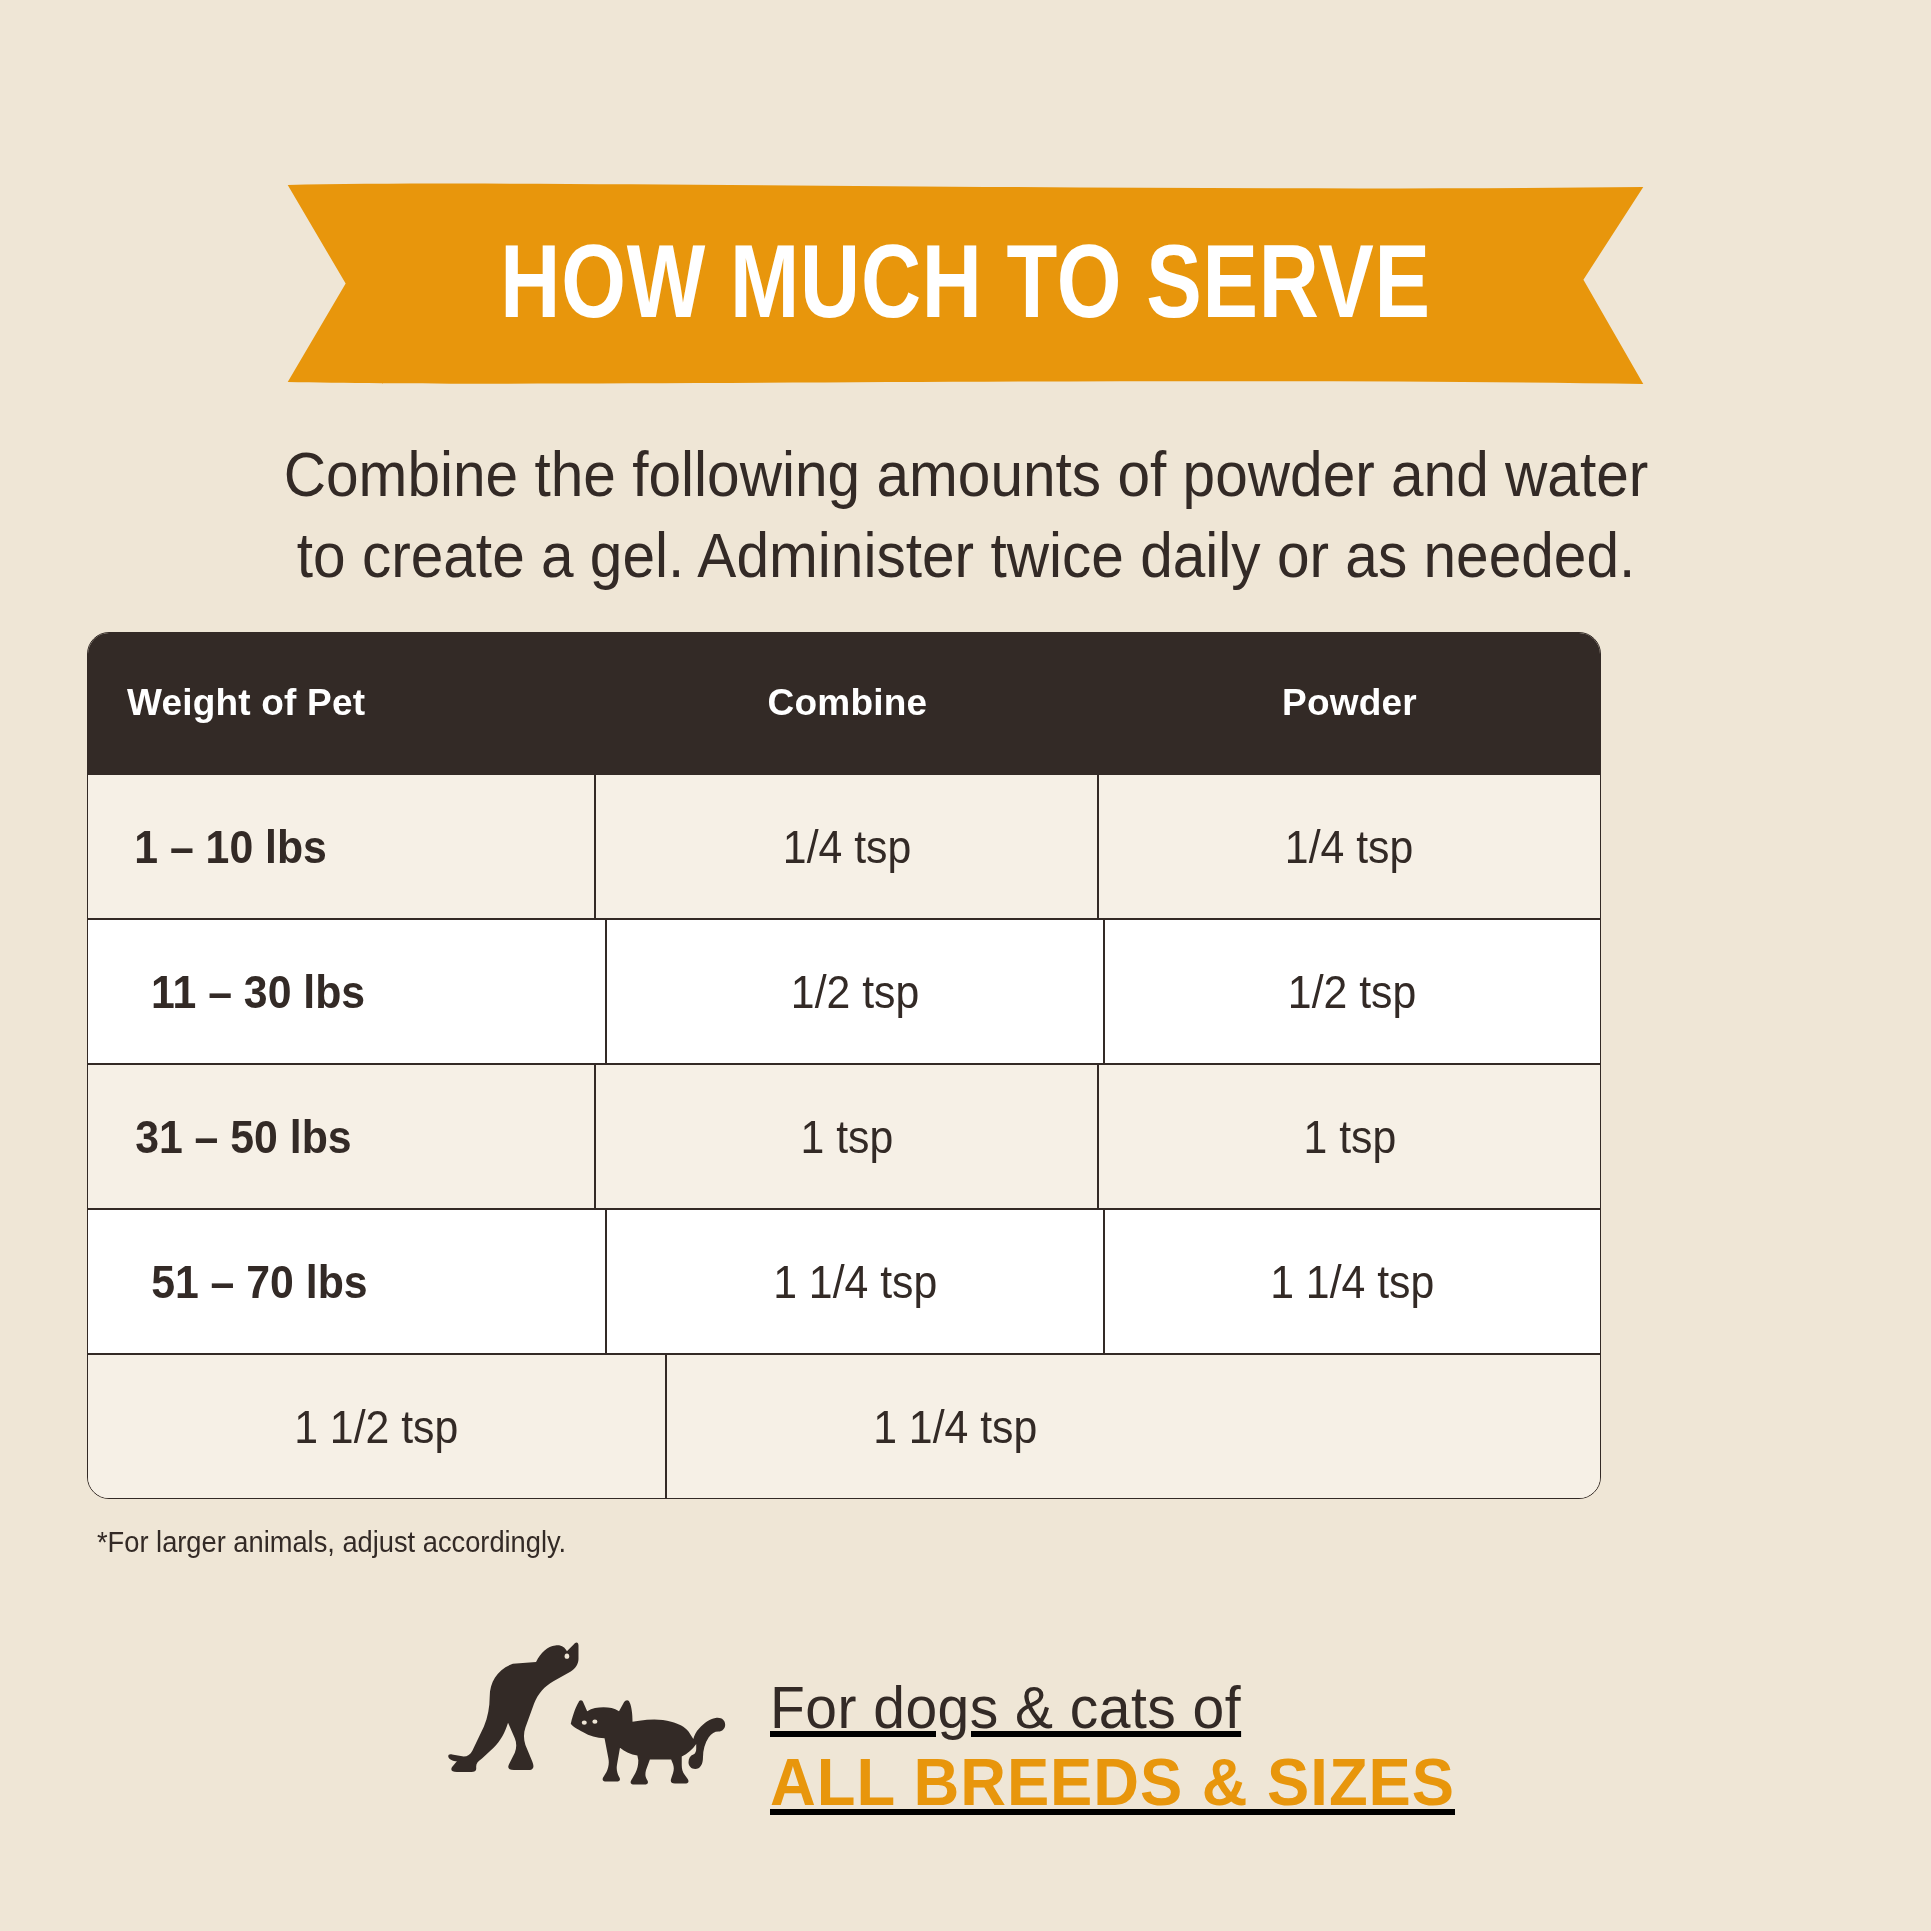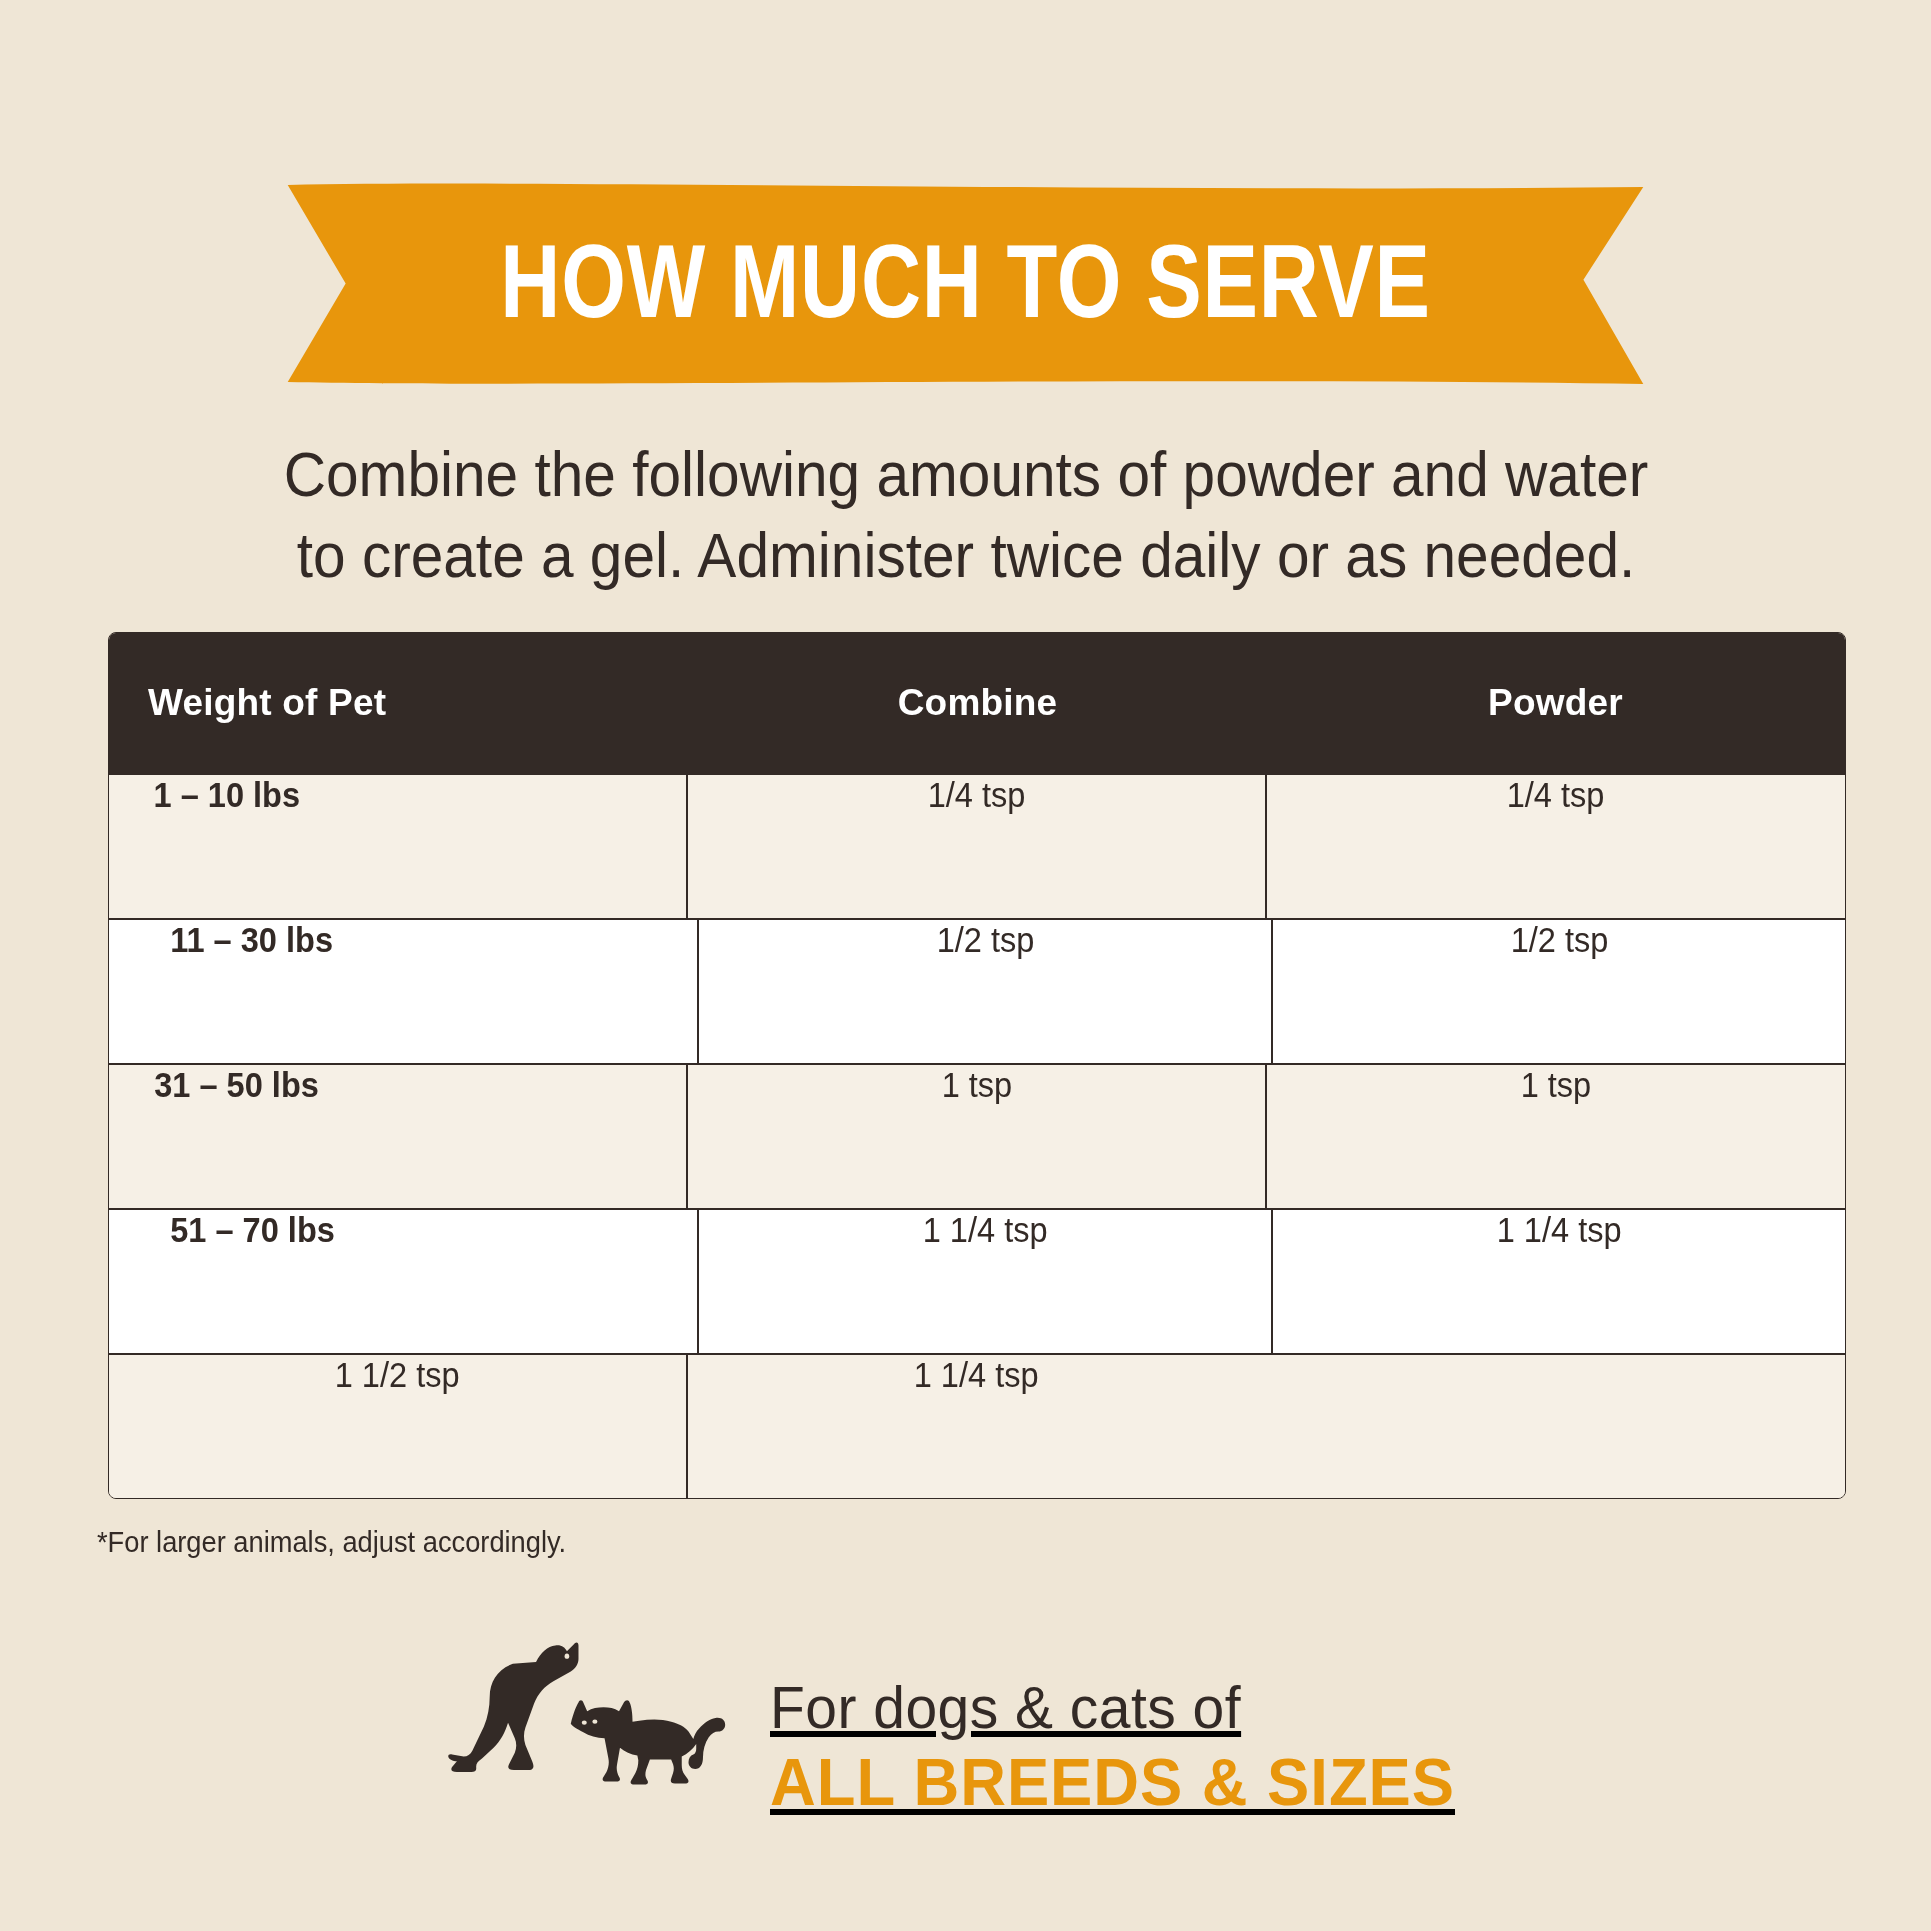--- a/index.html
+++ b/index.html
@@ -58,24 +58,24 @@
     font-size:63px;
     line-height:1.28;
     font-weight:400;
     transform:scaleX(0.93);
     transform-origin:center top;
   }
 
   
   .table {
     position:absolute;
-    left:108px;
+    left:87px;
     top:632px;
-    width:1738px;
-    border-radius:8px;
+    width:1514px;
+    border-radius:22px;
     overflow:hidden;
     border:1px solid #332A26;
   }
   .thead {
     display:flex;
     background:#332A26;
     height:140px;
   }
   .thead .cell {
     display:flex;
@@ -93,23 +93,23 @@
     display:flex;
     height:145px;
     border-top:2.4px solid #332A26;
   }
   .trow:first-of-type { border-top:none; }
   .trow.alt { background:#F6F0E6; }
   .trow.plain { background:#FFFFFF;padding-left:16px; }
 
   .trow .cell {
     display:flex;
-    align-items:flex-start;
+    align-items:center;
     color:#332A26;
-    font-size:35px;
+    font-size:46px;
   }
   .trow .c1 {
     font-weight:700;
     border-right:2.4px solid #332A26;
     transform:none;
   }
   .trow .c2 {
     font-weight:400;
     border-right:2.4px solid #332A26;
   }

